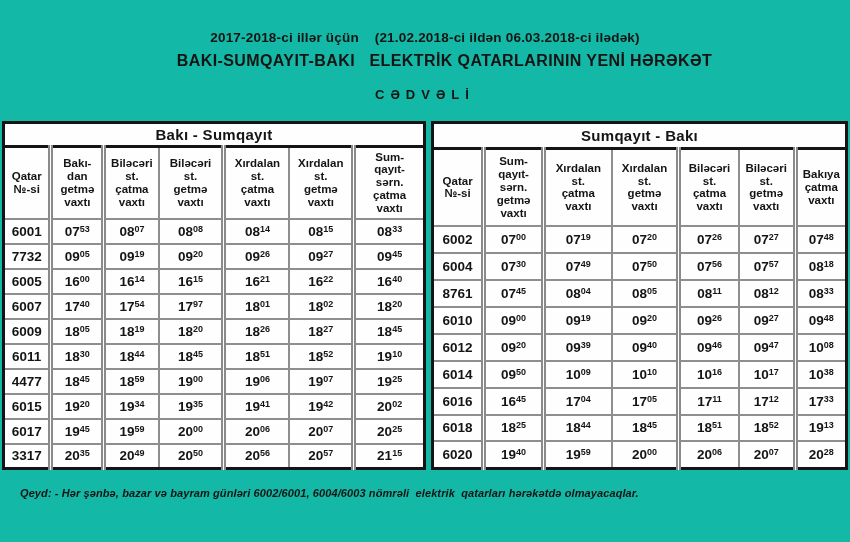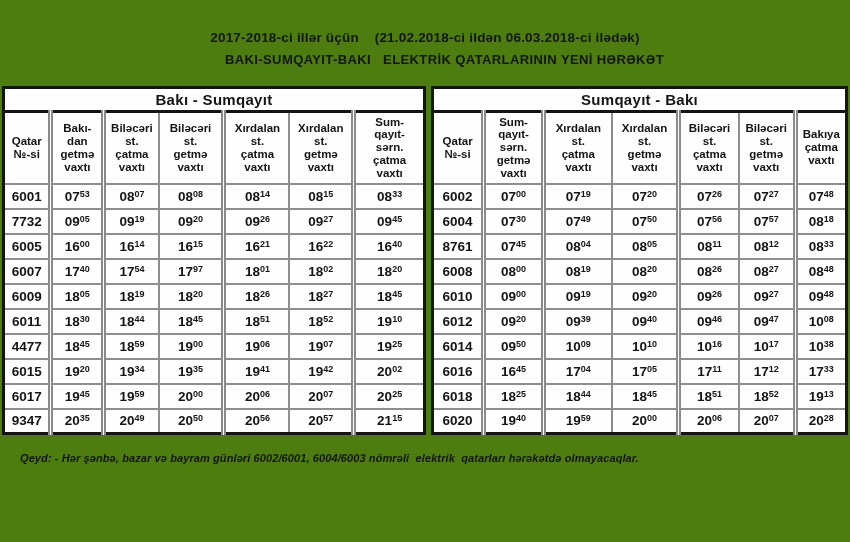--- a/index.html
+++ b/index.html
@@ -2,30 +2,30 @@
 <html><head>
 <meta charset="utf-8">
 <style>
   * { margin: 0; padding: 0; box-sizing: border-box; }
   html, body {
     width: 850px;
     background: #ffffff;
     font-family: "Liberation Sans", sans-serif;
     color: #141414;
   }
-  .page { width: 850px; height: 542px; position: relative; background: #4d7c0f; }
+  .page { width: 850px; height: 542px; position: relative; background: #14b8a6; }
 
   
   .titles { text-align: center; padding-top: 30px; }
   .t1 {
     font-size: 13.5px; font-weight: bold; white-space: pre;
     letter-spacing: 0.2px;
   }
   .t2 {
-    font-size: 13px; font-weight: bold; white-space: pre;
+    font-size: 16px; font-weight: bold; white-space: pre;
     margin-top: 7px; letter-spacing: 0.4px; margin-left: 39px;
   }
   .t3 {
     font-size: 13px; font-weight: bold; letter-spacing: 6px;
     margin-top: 17px;
   }
 
   
   .tables {
     display: flex; justify-content: space-between;
@@ -94,20 +94,21 @@
   }
 </style>
 </head>
 <body>
 
 <div class="page">
 
   <div class="titles">
     <div class="t1">2017-2018-ci illər üçün    (21.02.2018-ci ildən 06.03.2018-ci ilədək)</div>
     <div class="t2">BAKI-SUMQAYIT-BAKI   ELEKTRİK QATARLARININ YENİ HƏRƏKƏT</div>
+    <div class="t3">CƏDVƏLİ</div>
   </div>
 
   <div class="tables">
     <table class="tt tab0">
         <colgroup>
           <col>
           <col>
           <col>
           <col>
           <col>
@@ -222,21 +223,21 @@
           <tr class="data-row">
             <td>6017</td>
             <td class="g"><span class="hh">19</span><sup class="mm">45</sup></td>
             <td class="g"><span class="hh">19</span><sup class="mm">59</sup></td>
             <td class=""><span class="hh">20</span><sup class="mm">00</sup></td>
             <td class="g"><span class="hh">20</span><sup class="mm">06</sup></td>
             <td class=""><span class="hh">20</span><sup class="mm">07</sup></td>
             <td class="g"><span class="hh">20</span><sup class="mm">25</sup></td>
           </tr>
           <tr class="data-row">
-            <td>9347</td>
+            <td>3317</td>
             <td class="g"><span class="hh">20</span><sup class="mm">35</sup></td>
             <td class="g"><span class="hh">20</span><sup class="mm">49</sup></td>
             <td class=""><span class="hh">20</span><sup class="mm">50</sup></td>
             <td class="g"><span class="hh">20</span><sup class="mm">56</sup></td>
             <td class=""><span class="hh">20</span><sup class="mm">57</sup></td>
             <td class="g"><span class="hh">21</span><sup class="mm">15</sup></td>
           </tr>
         </tbody>
       </table>
     <table class="tt tab1">
@@ -302,29 +303,20 @@
           <tr class="data-row">
             <td>8761</td>
             <td class="g"><span class="hh">07</span><sup class="mm">45</sup></td>
             <td class="g"><span class="hh">08</span><sup class="mm">04</sup></td>
             <td class=""><span class="hh">08</span><sup class="mm">05</sup></td>
             <td class="g"><span class="hh">08</span><sup class="mm">11</sup></td>
             <td class=""><span class="hh">08</span><sup class="mm">12</sup></td>
             <td class="g"><span class="hh">08</span><sup class="mm">33</sup></td>
           </tr>
           <tr class="data-row">
-            <td>6008</td>
-            <td class="g"><span class="hh">08</span><sup class="mm">00</sup></td>
-            <td class="g"><span class="hh">08</span><sup class="mm">19</sup></td>
-            <td class=""><span class="hh">08</span><sup class="mm">20</sup></td>
-            <td class="g"><span class="hh">08</span><sup class="mm">26</sup></td>
-            <td class=""><span class="hh">08</span><sup class="mm">27</sup></td>
-            <td class="g"><span class="hh">08</span><sup class="mm">48</sup></td>
-          </tr>
-          <tr class="data-row">
             <td>6010</td>
             <td class="g"><span class="hh">09</span><sup class="mm">00</sup></td>
             <td class="g"><span class="hh">09</span><sup class="mm">19</sup></td>
             <td class=""><span class="hh">09</span><sup class="mm">20</sup></td>
             <td class="g"><span class="hh">09</span><sup class="mm">26</sup></td>
             <td class=""><span class="hh">09</span><sup class="mm">27</sup></td>
             <td class="g"><span class="hh">09</span><sup class="mm">48</sup></td>
           </tr>
           <tr class="data-row">
             <td>6012</td>

